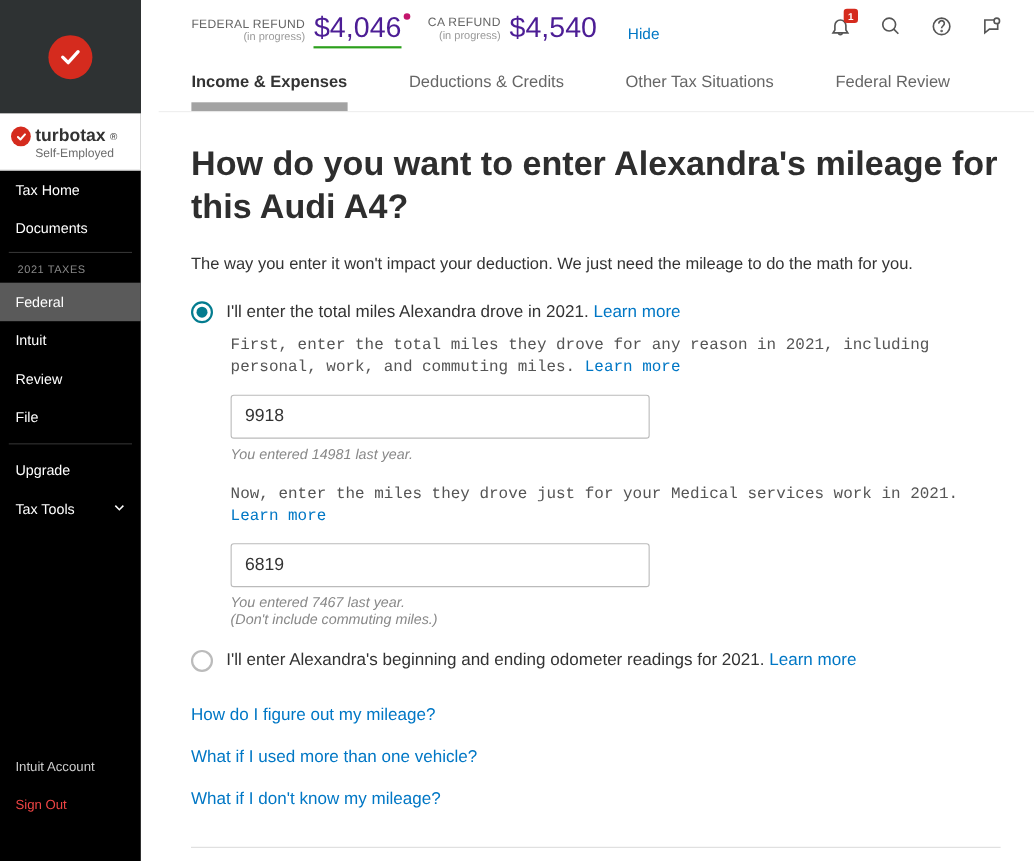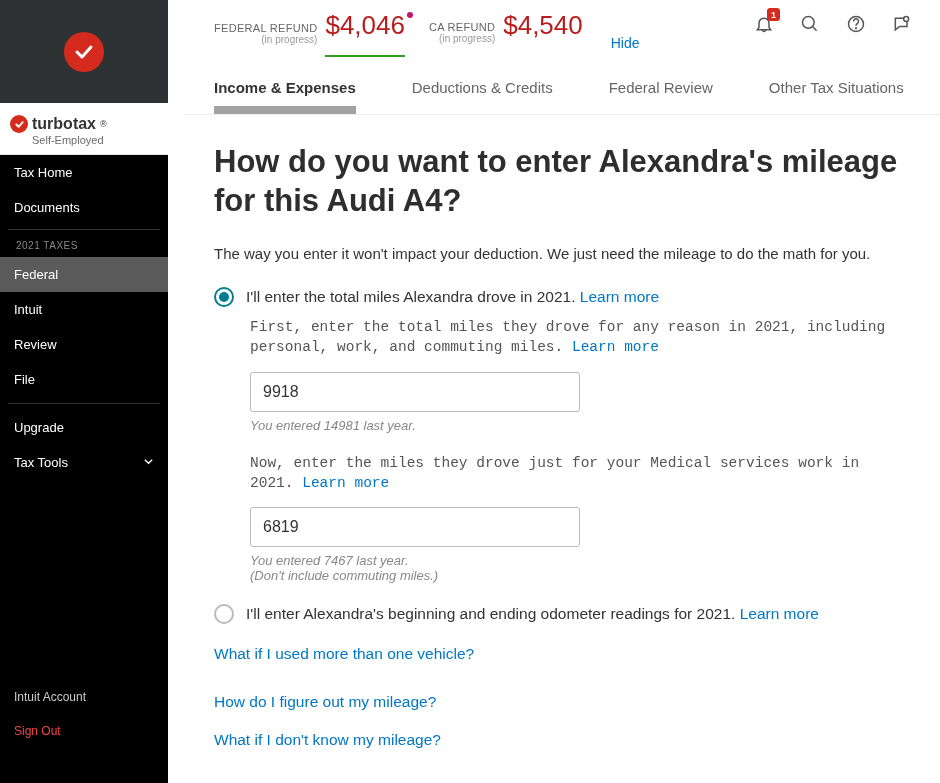--- a/index.html
+++ b/index.html
@@ -1,38 +1,38 @@
 <!DOCTYPE html>
 <html><head>
 <meta charset="utf-8">
 <style>
 * { box-sizing: border-box; margin: 0; padding: 0; }
 body { font-family: -apple-system, BlinkMacSystemFont, "Segoe UI", Helvetica, Arial, sans-serif; width: 940px; height: 783px; overflow: hidden; background: #fff; color: #333; }
 .app { display: flex; height: 100%; }
-.sidebar { width: 168px; background: #000; color: #fff; display: flex; flex-direction: column; flex-shrink: 0; }
+.sidebar { width: 128px; background: #000; color: #fff; display: flex; flex-direction: column; flex-shrink: 0; }
 .logo-block { background: #2e3233; height: 103px; display: flex; align-items: center; justify-content: center; }
 .logo-circle { width: 40px; height: 40px; background: #d52b1e; border-radius: 50%; display: flex; align-items: center; justify-content: center; }
 .brand { padding: 12px 10px 8px 10px; background: #fff; color: #333; border-bottom: 1px solid #e0e0e0; }
 .brand-row { display: flex; align-items: center; gap: 4px; }
 .brand-mini { width: 18px; height: 18px; background: #d52b1e; border-radius: 50%; display: flex; align-items: center; justify-content: center; flex-shrink: 0; }
 .brand-name { font-size: 16px; font-weight: 700; color: #333; }
 .brand-sub { font-size: 11px; color: #6b6b6b; margin-left: 22px; margin-top: 1px; }
 .nav { flex: 1; display: flex; flex-direction: column; }
 .nav-item { padding: 10px 14px; font-size: 13px; color: #fff; cursor: pointer; }
 .nav-item.active { background: #5a5a5a; }
 .nav-sect { font-size: 10px; color: #888; padding: 10px 8px 6px; letter-spacing: 0.5px; border-top: 1px solid #333; margin: 4px 8px 0; }
 .nav-div { border-top: 1px solid #333; margin: 6px 8px; }
 .nav-row { display: flex; align-items: flex-start; justify-content: space-between; padding: 10px 14px; font-size: 13px; cursor: pointer; }
 .sidebar-bottom { margin-top: auto; padding-bottom: 35px; }
 .main { flex: 1; display: flex; flex-direction: column; overflow: hidden; margin-left: 16px; }
 .topbar { display: flex; align-items: flex-start; padding: 10px 28px 0 30px; gap: 24px; }
 .refund { display: flex; flex-direction: column; align-items: flex-end; }
 .refund-label { font-size: 11px; color: #666; letter-spacing: 0.3px; }
 .refund-sub { font-size: 10px; color: #999; }
-.refund-amt { font-size: 26px; color: #b91c1c; font-weight: 500; position: relative; border-bottom: 2px solid #2ca01c; padding-bottom: 14px; }
+.refund-amt { font-size: 26px; color: #4c1d95; font-weight: 500; position: relative; border-bottom: 2px solid #2ca01c; padding-bottom: 1px; }
 .refund-amt.noline { border-bottom: none; }
 .dot { width: 6px; height: 6px; background: #c3156c; border-radius: 50%; position: absolute; top: 2px; right: -8px; }
 .refund-group { display: flex; align-items: center; gap: 8px; }
 .hide-link { font-size: 14px; color: #0077c5; cursor: pointer; margin-left: 4px; align-self: flex-end; margin-bottom: 6px; }
 .top-icons { margin-left: auto; display: flex; align-items: center; gap: 26px; padding-top: 4px; }
 .icon-btn { cursor: pointer; color: #555; position: relative; }
 .badge { position: absolute; top: -6px; right: -6px; background: #d52b1e; color: #fff; font-size: 9px; width: 13px; height: 13px; border-radius: 3px; display: flex; align-items: center; justify-content: center; font-weight: 600; }
 .tabs { display: flex; gap: 56px; padding: 22px 30px 0; border-bottom: 1px solid #eee; }
 .tab { font-size: 15px; color: #666; padding-bottom: 10px; cursor: pointer; }
 .tab.active { color: #333; font-weight: 600; border-bottom: 8px solid #a3a3a3; }
@@ -40,21 +40,21 @@
 h1 { font-size: 31px; font-weight: 700; line-height: 1.25; color: #2e2e2e; margin-bottom: 22px; }
 .intro { font-size: 15px; color: #333; margin-bottom: 22px; line-height:1.4;}
 .option { display: flex; align-items: flex-start; gap: 12px; margin-bottom: 8px; }
 .radio { width: 20px; height: 20px; border: 2px solid #037c8f; border-radius: 50%; flex-shrink: 0; display: flex; align-items: center; justify-content: center; cursor: pointer; margin-top:1px;}
 .radio.empty { border-color: #bbb; }
 .radio-dot { width: 10px; height: 10px; background: #037c8f; border-radius: 50%; }
 .opt-label { font-size: 15.5px; color: #333; line-height:1.4;}
 .learn { color: #0077c5; cursor: pointer; }
 .sub-block { margin-left: 36px; margin-top: 10px; }
 .helper { font-size: 14.5px; color: #555; margin-bottom: 14px; line-height:1.4;font-family:Liberation Mono, monospace;}
-.field { width: 330px; padding: 10px 12px; font-size: 16px; border: 1px solid #bbb; border-radius: 3px; color: #333; }
+.field { width: 381px; padding: 10px 12px; font-size: 16px; border: 1px solid #bbb; border-radius: 3px; color: #333; }
 .hint { font-size: 13px; color: #888; font-style: italic; margin-top: 6px; }
 .gap { height: 20px; }
 .faq { color: #0077c5; font-size: 15.5px; margin-top: 20px; cursor: pointer; }
 .faq.first { margin-top: 30px; }
 hr.bottom { margin-top: 34px; border: none; border-top: 1px solid #ddd; }
 </style>
 </head>
 <body>
 
 <div class="app">
@@ -144,22 +144,22 @@
               <path d="M4 5h14v10H9l-5 4V5z"></path>
               <circle cx="17" cy="6" r="3" fill="#fff" stroke="#555"></circle>
             </svg>
         </div>
       </div>
     </div>
 
     <div class="tabs">
       <div class="tab active">Income &amp; Expenses</div>
       <div class="tab">Deductions &amp; Credits</div>
+      <div class="tab">Other Tax Situations</div>
       <div class="tab">Federal Review</div>
-      <div class="tab">Other Tax Situations</div>
     </div>
 
     <div class="content">
       <h1>How do you want to enter Alexandra's mileage for this Audi A4?</h1>
       <p class="intro">The way you enter it won't impact your deduction. We just need the mileage to do the math for you.</p>
 
       <div class="option">
         <div class="radio">
             <div class="radio-dot"></div>
           </div>
@@ -176,19 +176,19 @@
         <p class="hint">You entered 7467 last year.</p>
         <p class="hint" style="margin-top:0">(Don't include commuting miles.)</p>
       </div>
 
       <div class="gap"></div>
       <div class="option">
         <div class="radio empty"></div>
         <div class="opt-label"><span>I'll enter Alexandra's beginning and ending odometer readings for 2021. </span><span class="learn">Learn more</span></div>
       </div>
 
+      <p class="faq first">How do I figure out my mileage?</p>
       <p class="faq">What if I used more than one vehicle?</p>
-      <p class="faq first">How do I figure out my mileage?</p>
       <p class="faq">What if I don't know my mileage?</p>
       <hr class="bottom">
     </div>
   </div>
 </div>
 
 </body></html>

